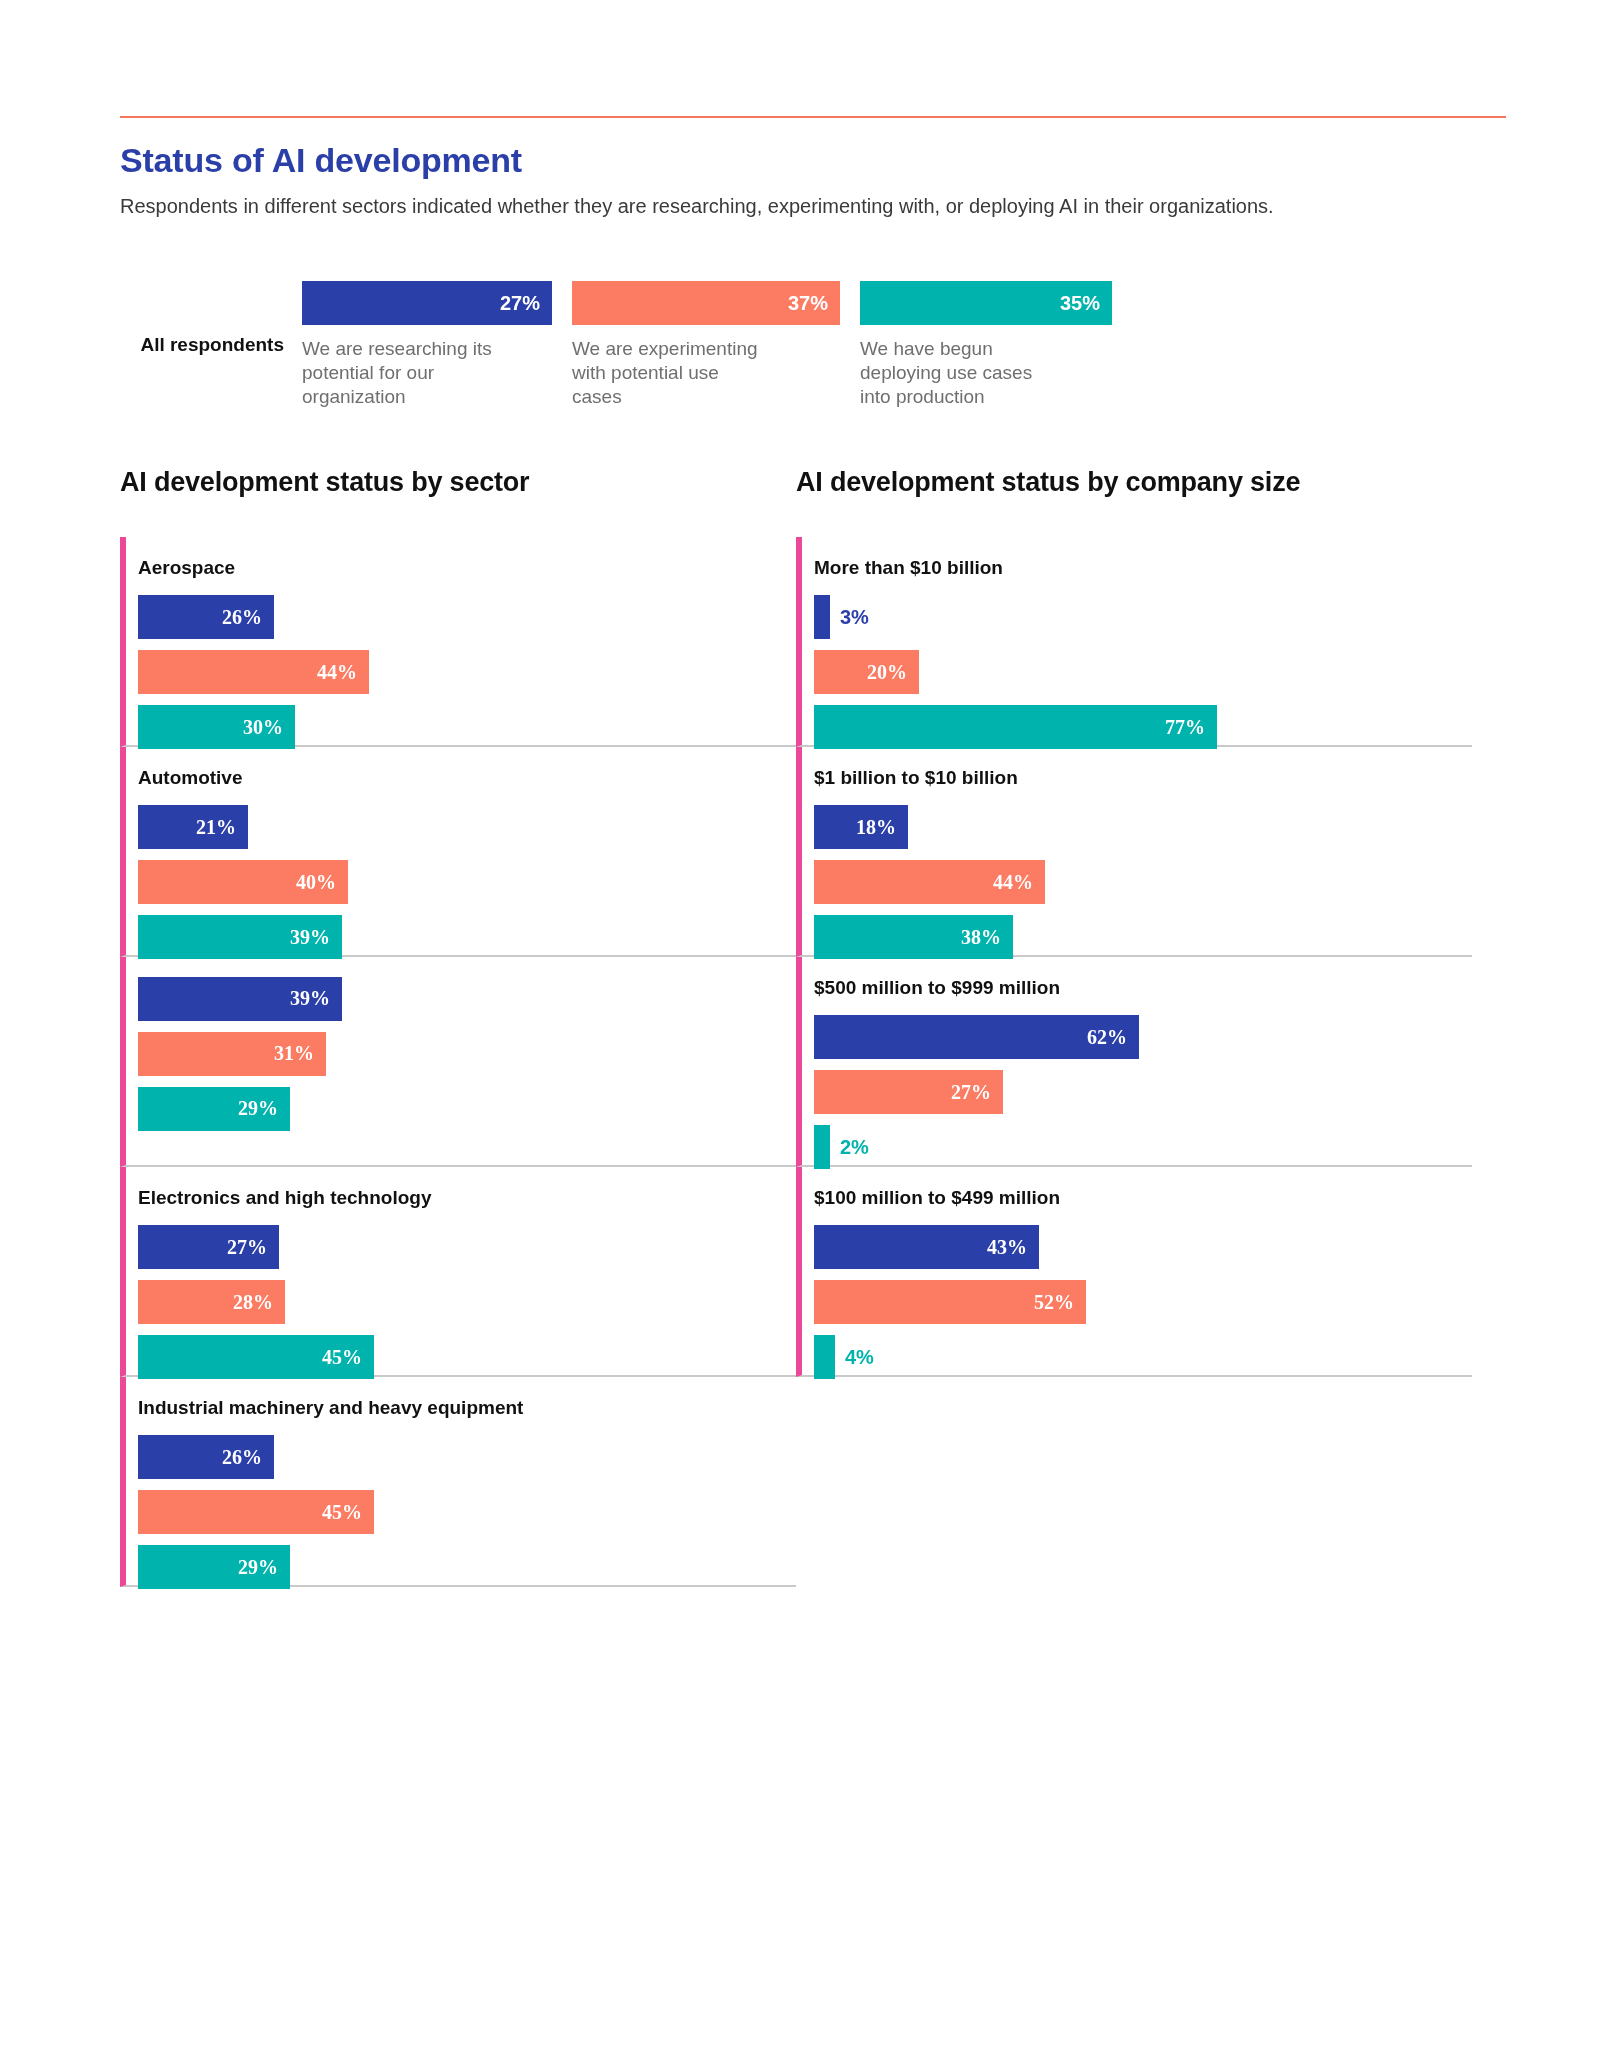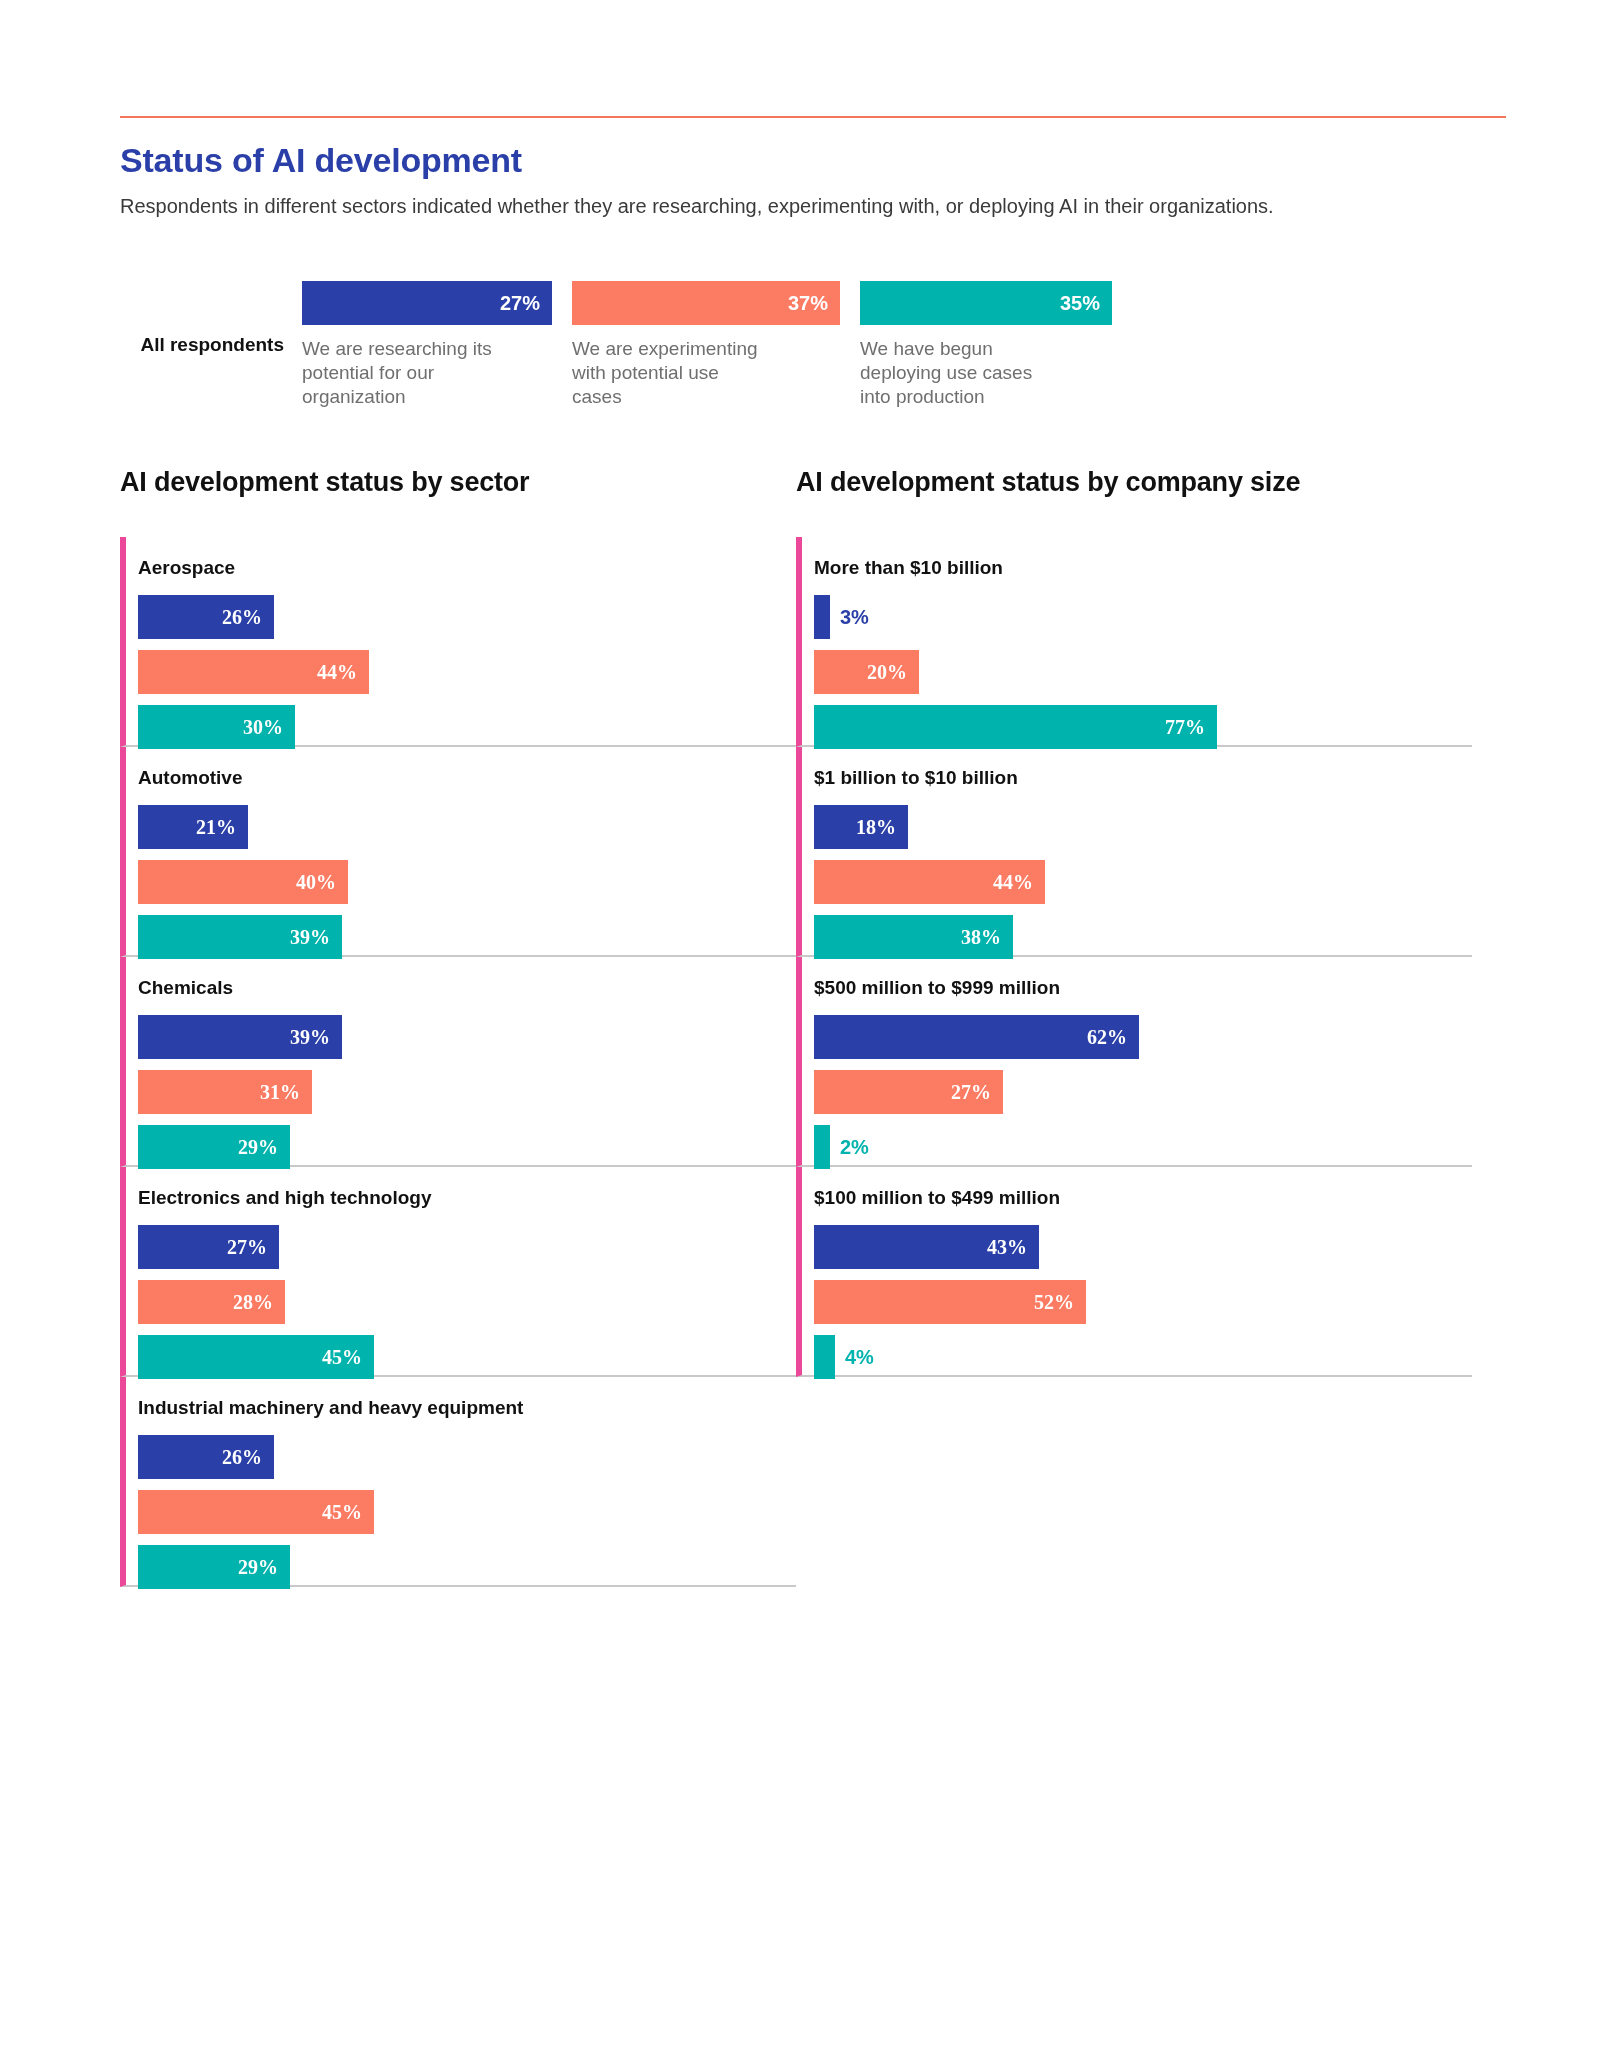--- a/index.html
+++ b/index.html
@@ -202,27 +202,26 @@
               </div>
               <div class="bar-row">
                 <div class="bar" style="background: rgb(252, 123, 99); width: 210px;">40%</div>
               </div>
               <div class="bar-row">
                 <div class="bar" style="background: rgb(0, 179, 173); width: 204px;">39%</div>
               </div>
             </div>
           </div>
           <div class="panel">
-            <div class="panel-title">Chemicals</div>
             <div class="bars">
               <div class="bar-row">
                 <div class="bar" style="background: rgb(43, 63, 168); width: 204px;">39%</div>
               </div>
               <div class="bar-row">
-                <div class="bar" style="background: rgb(252, 123, 99); width: 174px;">31%</div>
+                <div class="bar" style="background: rgb(252, 123, 99); width: 188px;">31%</div>
               </div>
               <div class="bar-row">
                 <div class="bar" style="background: rgb(0, 179, 173); width: 152px;">29%</div>
               </div>
             </div>
           </div>
           <div class="panel">
             <div class="panel-title">Electronics and high technology</div>
             <div class="bars">
               <div class="bar-row">

